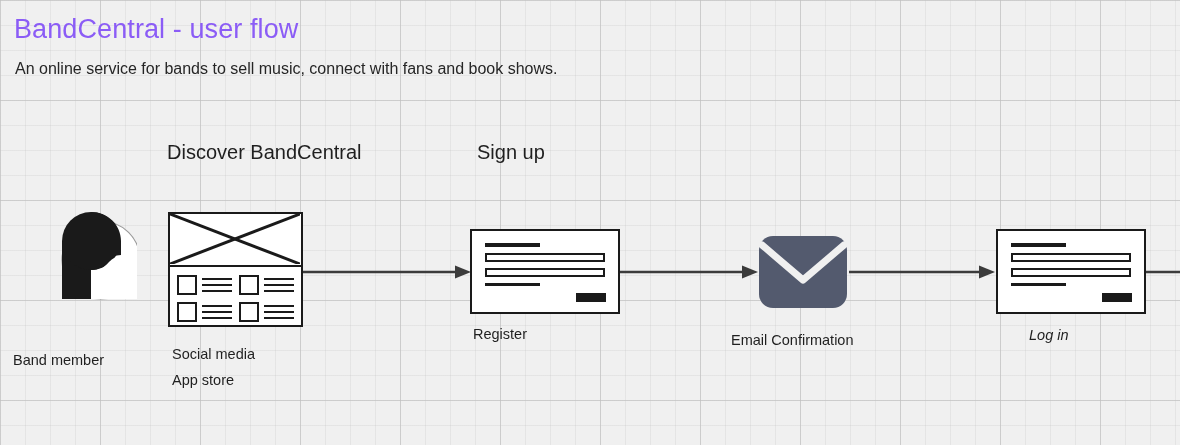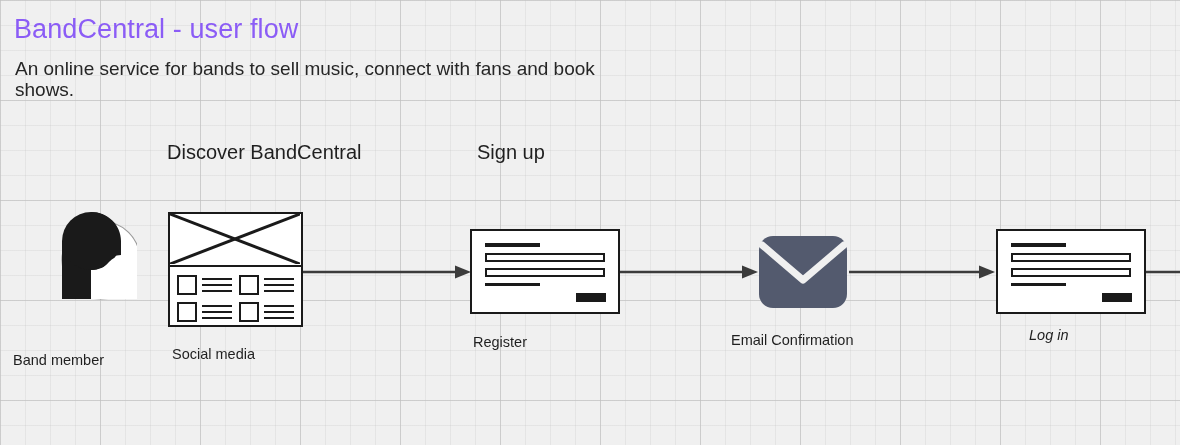--- a/index.html
+++ b/index.html
@@ -35,42 +35,42 @@
   #page-title {
     left: 14px; top: 14px;
     font-size: 27px;
     color: #8b5cf6;
     letter-spacing: 0.1px;
     white-space: nowrap;
   }
   #page-subtitle {
     left: 15px; top: 58px;
     width: 600px;
-    font-size: 19px;
+    font-size: 16px;
     line-height: 21px;
     color: #262626;
   }
 
   
   .phase-heading {
     font-size: 20px;
     color: #1f1f1f;
     white-space: nowrap;
   }
   #phase-discover { left: 167px; top: 141px; }
   #phase-signup   { left: 477px; top: 141px; }
 
   
   .node-caption {
     font-size: 14.5px;
     color: #1f1f1f;
     white-space: nowrap;
   }
   #caption-band-member { left: 13px;  top: 321px; margin-top: 31px; }
-  #caption-register    { left: 473px; top: 326px; margin-top: 8px; }
+  #caption-register    { left: 473px; top: 326px; }
   #caption-email       { left: 731px; top: 332px; }
   #caption-login       { left: 1029px; top: 327px; font-style: italic; }
 
   
   #channel-list {
     left: 172px; top: 342px;
     font-size: 14.5px;
     line-height: 25.5px;
     color: #1f1f1f;
   }
@@ -208,20 +208,21 @@
           <i></i>
           <i></i>
           <i></i>
         </span>
     </div>
   </div>
 </div>
 
 <div class="abs" id="channel-list">
   <div>Social media</div>
+  <div>App store</div>
 </div>
 
 <div class="abs connector" style="left:303px; top:262px; width:170px;">
   <svg width="170" height="20" viewBox="0 0 170 20" xmlns="http://www.w3.org/2000/svg">
     <line x1="0" y1="10" x2="156" y2="10" stroke="#3b3b3b" stroke-width="2.4"></line>
     <path d="M168 10 L152 3.5 L152 16.5 Z" fill="#3b3b3b"></path>
   </svg>
 </div>
 
 <div class="abs form-node" id="register-node">

